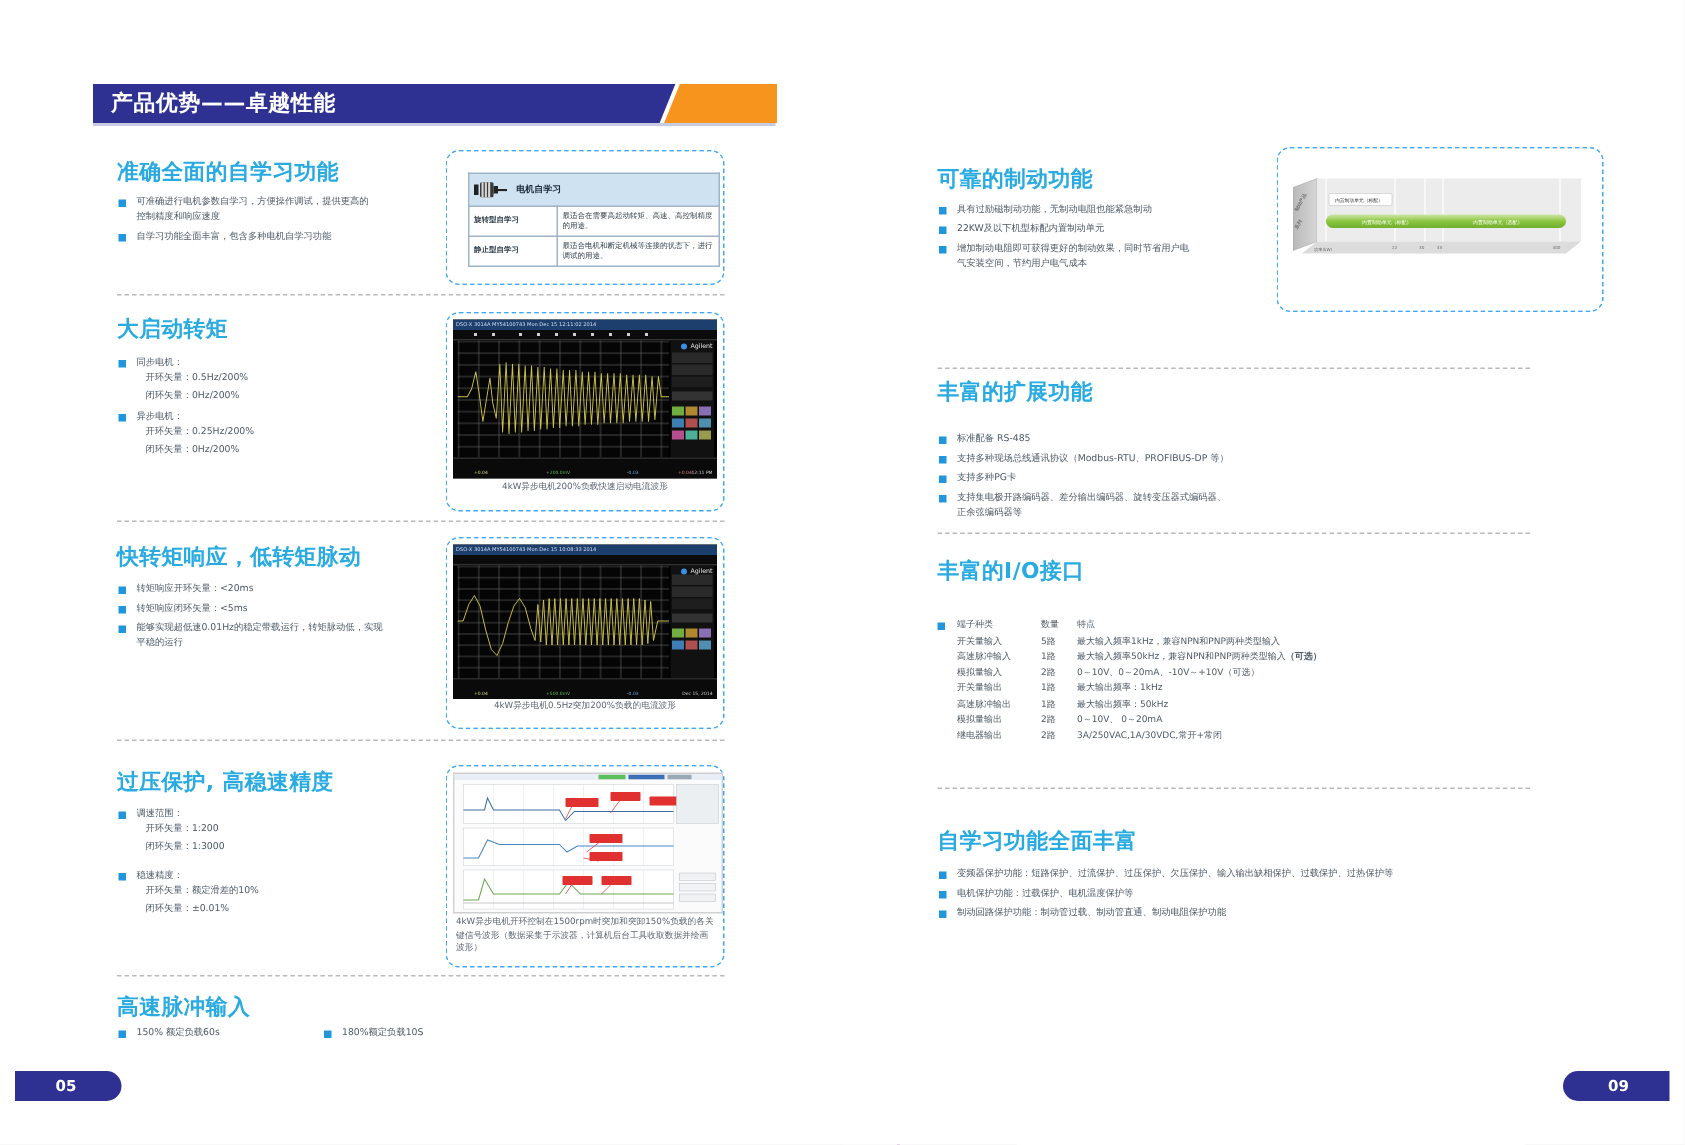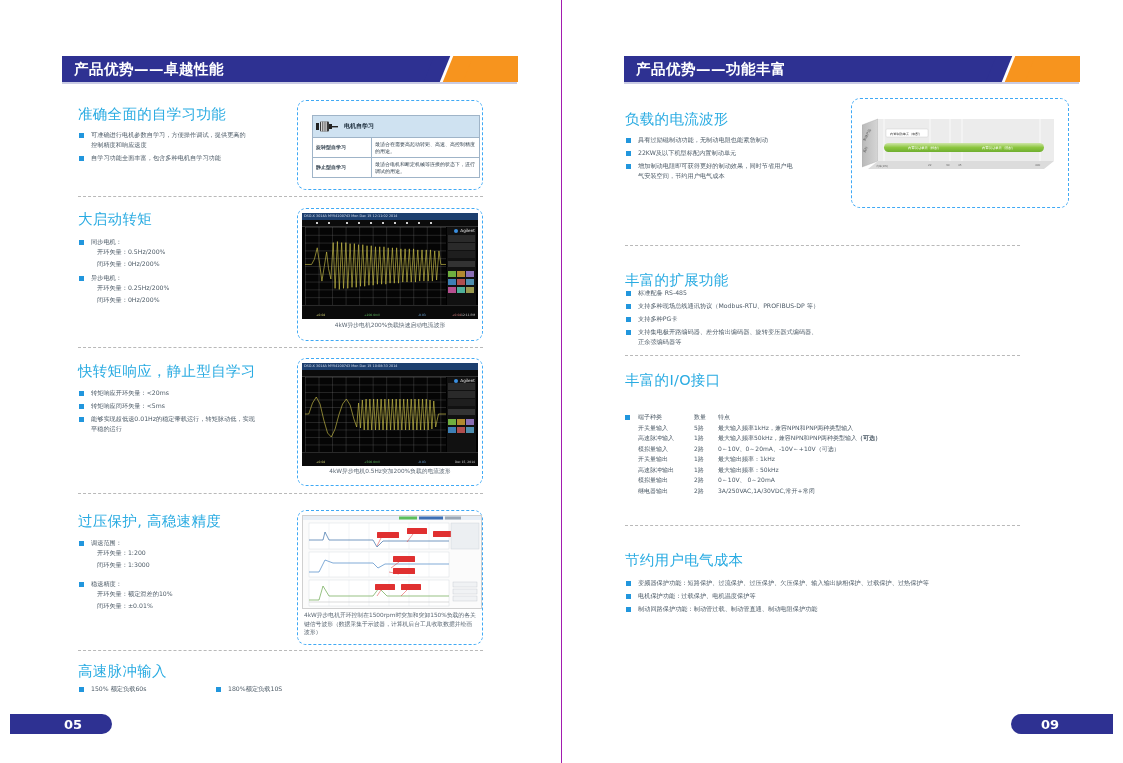--- a/index.html
+++ b/index.html
@@ -10,21 +10,21 @@
     overflow:hidden;
   }
   .spread{
     position:relative;width:1123px;height:763px;
     background:#f2f2f2;
   }
   .page{
     position:absolute;top:0;height:763px;width:561px;
     background:#ffffff;
   }
-  .page.left{left:0;border-right:2px solid #a21caf;}
+  .page.left{left:0;border-right:2px solid #a21caf;padding-left:37px;}
   .page.right{left:562px;}
   .page-inner{position:absolute;left:0;top:0;right:0;bottom:0;}
 
   
   .banner{
     position:absolute;left:62px;top:56px;width:455px;height:26px;
   }
   .banner .bar{
     position:absolute;left:0;top:0;width:373px;height:26px;
     background:#2e3192;
@@ -53,21 +53,21 @@
     background:#f7941e;transform:skewX(-22deg);
   }
   .banner .underline{
     position:absolute;left:0;top:26px;width:455px;height:2px;
     background:#c9cbe3;
   }
 
   
   .sec-title{
     position:absolute;
-    color:#29abe2;font-size:14.5px;font-weight:normal;
+    color:#29abe2;font-size:14.5px;font-weight:bold;
     letter-spacing:.3px;white-space:nowrap;
   }
   .bullets{position:absolute;}
   .bl{
     position:relative;padding-left:13px;margin-bottom:3px;
     font-size:6.2px;color:#4c5a66;line-height:10px;
   }
   .bl:before{
     content:"";position:absolute;left:1px;top:2.5px;
     width:5px;height:5px;background:#2196dd;
@@ -169,23 +169,23 @@
   .iotab .note{font-weight:bold;}
 
   
   .divider{
     position:absolute;height:0;
     border-top:1px dashed #b9b9b9;
   }
 
   
   .pagenum{
-    position:absolute;bottom:29px;height:20px;width:102px;
+    position:absolute;bottom:29px;height:20px;width:71px;
     background:#2e3192;color:#fff;
-    font-size:13px;font-weight:bold;
+    font-size:10px;font-weight:bold;
     display:flex;align-items:center;justify-content:center;
   }
   .pagenum.left{left:10px;border-radius:0 10px 10px 0;justify-content:flex-end;padding-right:30px;box-sizing:border-box;}
   .pagenum.right{right:10px;border-radius:10px 0 0 10px;justify-content:flex-start;padding-left:30px;box-sizing:border-box;}
 </style>
 </head>
 <body>
 
 <div class="spread">
 
@@ -315,21 +315,21 @@
             <div class="chip" style="left:116px;color:#6fa8dc;">-0.03</div>
             <div class="chip" style="left:150px;color:#d98080;">+0.04</div>
             <div class="chip" style="right:3px;color:#cfcfcf;">12:11 PM</div>
           </div>
         </div>
         <div class="caption" style="top:112px;">4kW异步电机200%负载快速启动电流波形</div>
       </div>
 
       <div class="divider" style="left:78px;top:347px;width:405px;"></div>
 
-      <div class="sec-title" style="left:78px;top:362px;">快转矩响应，静止型自学习</div>
+      <div class="sec-title" style="left:78px;top:362px;">快转矩响应，低转矩脉动</div>
       <div class="bullets" style="left:78px;top:388px;width:205px;">
         <div class="bl"><span>转矩响应开环矢量：&lt;20ms</span></div>
         <div class="bl"><span>转矩响应闭环矢量：&lt;5ms</span></div>
         <div class="bl">
           <span>能够实现超低速0.01Hz的稳定带载运行，转矩脉动低，实现</span>
           <span class="l2">平稳的运行</span>
         </div>
       </div>
 
       <div class="frame" style="left:297px;top:358px;width:186px;height:128px;">
@@ -464,31 +464,22 @@
         <div class="bl"><span>180%额定负载10S</span></div>
       </div>
 
       <div class="pagenum left">05</div>
     </div>
   </div>
 
   <div class="page right">
     <div class="page-inner">
 
-      <div class="banner">
-        <div class="bar"></div>
-        <div class="slash"></div>
-        <div class="slash2"></div>
-        <div class="orange"></div>
-        <div class="orange-skew"></div>
-        <div class="bar-title">产品优势——功能丰富</div>
-        <div class="underline"></div>
-      </div>
-
-      <div class="sec-title" style="left:63px;top:110px;">负载的电流波形</div>
+
+      <div class="sec-title" style="left:63px;top:110px;">可靠的制动功能</div>
       <div class="bullets" style="left:63px;top:135px;width:220px;">
         <div class="bl"><span>具有过励磁制动功能，无制动电阻也能紧急制动</span></div>
         <div class="bl"><span>22KW及以下机型标配内置制动单元</span></div>
         <div class="bl">
           <span>增加制动电阻即可获得更好的制动效果，同时节省用户电</span>
           <span class="l2">气安装空间，节约用户电气成本</span>
         </div>
       </div>
 
       <div class="frame" style="left:289px;top:98px;width:218px;height:110px;">
@@ -526,21 +517,21 @@
             <text x="66" y="49" fill="#6a6a6a" font-size="2.8">22</text>
             <text x="84" y="49" fill="#6a6a6a" font-size="2.8">30</text>
             <text x="96" y="49" fill="#6a6a6a" font-size="2.8">45</text>
             <text x="173" y="49" fill="#6a6a6a" font-size="2.8">400</text>
           </svg>
         </div>
       </div>
 
       <div class="divider" style="left:63px;top:245px;width:395px;"></div>
 
-      <div class="sec-title" style="left:63px;top:271px;">丰富的扩展功能</div>
+      <div class="sec-title" style="left:63px;top:252px;">丰富的扩展功能</div>
       <div class="bullets" style="left:63px;top:288px;width:300px;">
         <div class="bl"><span>标准配备 RS-485</span></div>
         <div class="bl"><span>支持多种现场总线通讯协议（Modbus-RTU、PROFIBUS-DP 等）</span></div>
         <div class="bl"><span>支持多种PG卡</span></div>
         <div class="bl">
           <span>支持集电极开路编码器、差分输出编码器、旋转变压器式编码器、</span>
           <span class="l2">正余弦编码器等</span>
         </div>
       </div>
 
@@ -588,21 +579,21 @@
         </div>
         <div class="row">
           <div class="c1">继电器输出</div>
           <div class="c2">2路</div>
           <div class="c3">3A/250VAC,1A/30VDC,常开+常闭</div>
         </div>
       </div>
 
       <div class="divider" style="left:63px;top:525px;width:395px;"></div>
 
-      <div class="sec-title" style="left:63px;top:551px;">节约用户电气成本</div>
+      <div class="sec-title" style="left:63px;top:551px;">自学习功能全面丰富</div>
       <div class="bullets" style="left:63px;top:578px;width:420px;">
         <div class="bl"><span>变频器保护功能：短路保护、过流保护、过压保护、欠压保护、输入输出缺相保护、过载保护、过热保护等</span></div>
         <div class="bl"><span>电机保护功能：过载保护、电机温度保护等</span></div>
         <div class="bl"><span>制动回路保护功能：制动管过载、制动管直通、制动电阻保护功能</span></div>
       </div>
 
       <div class="pagenum right">09</div>
     </div>
   </div>
 

